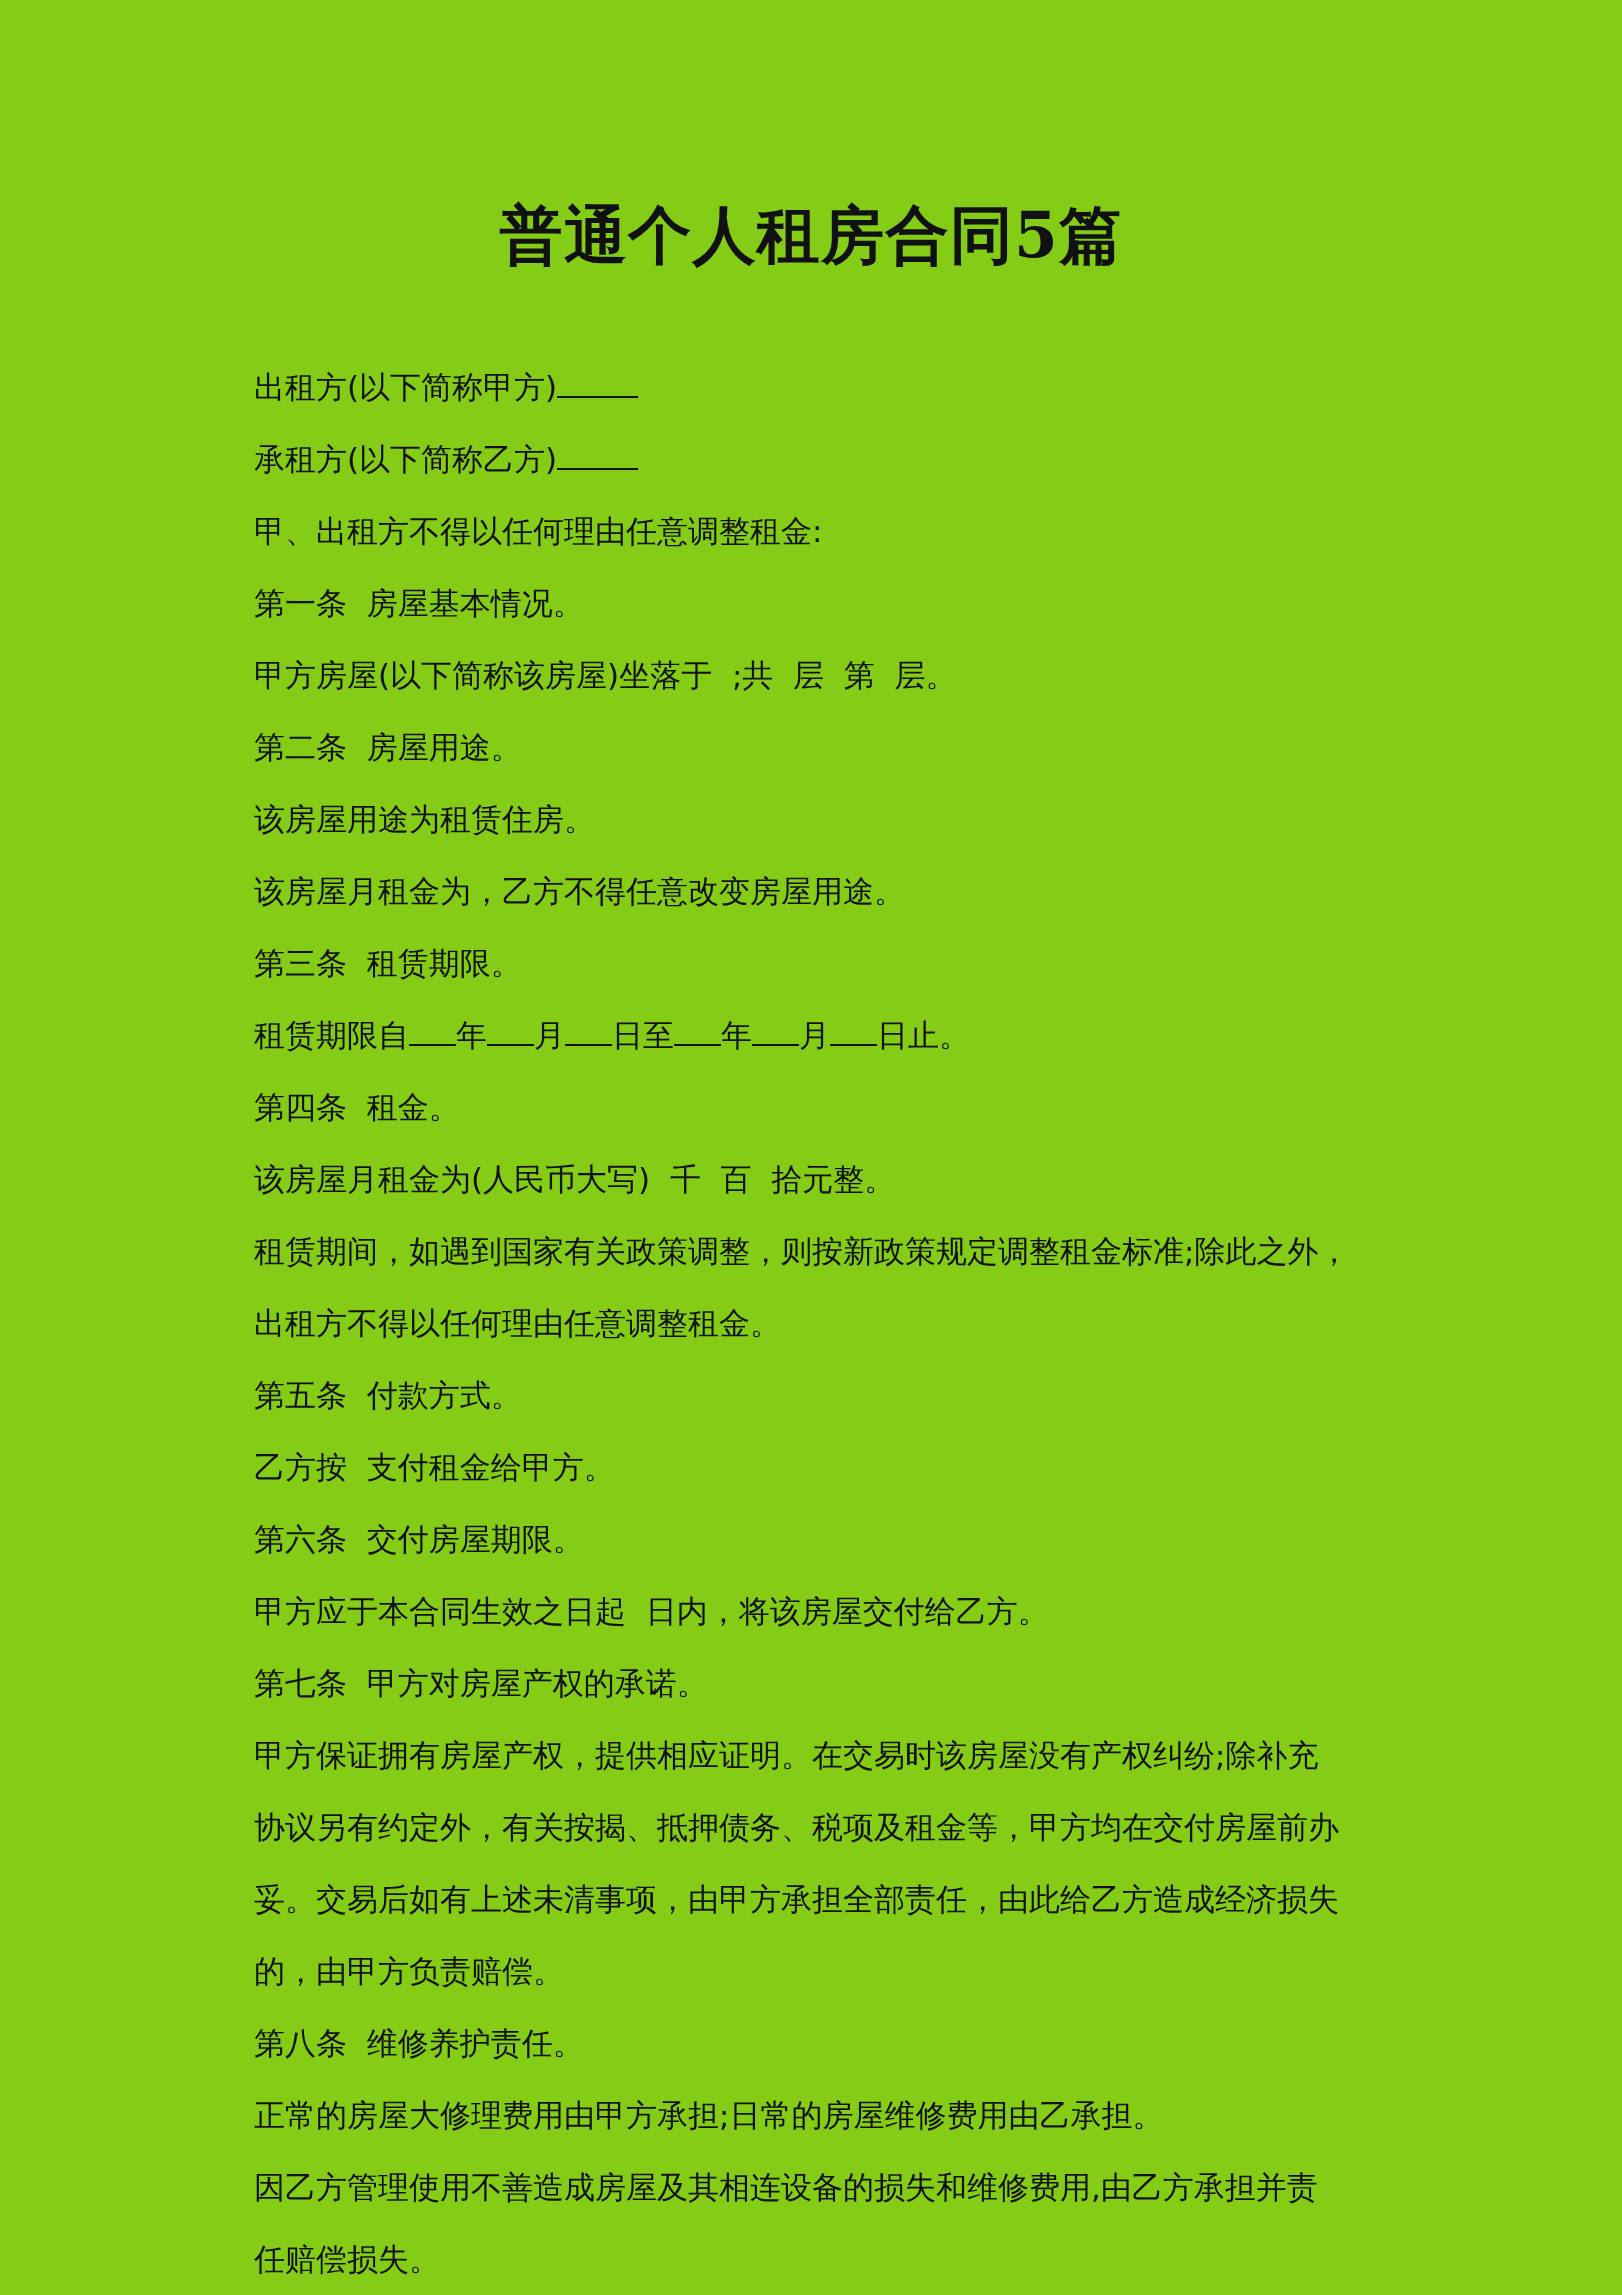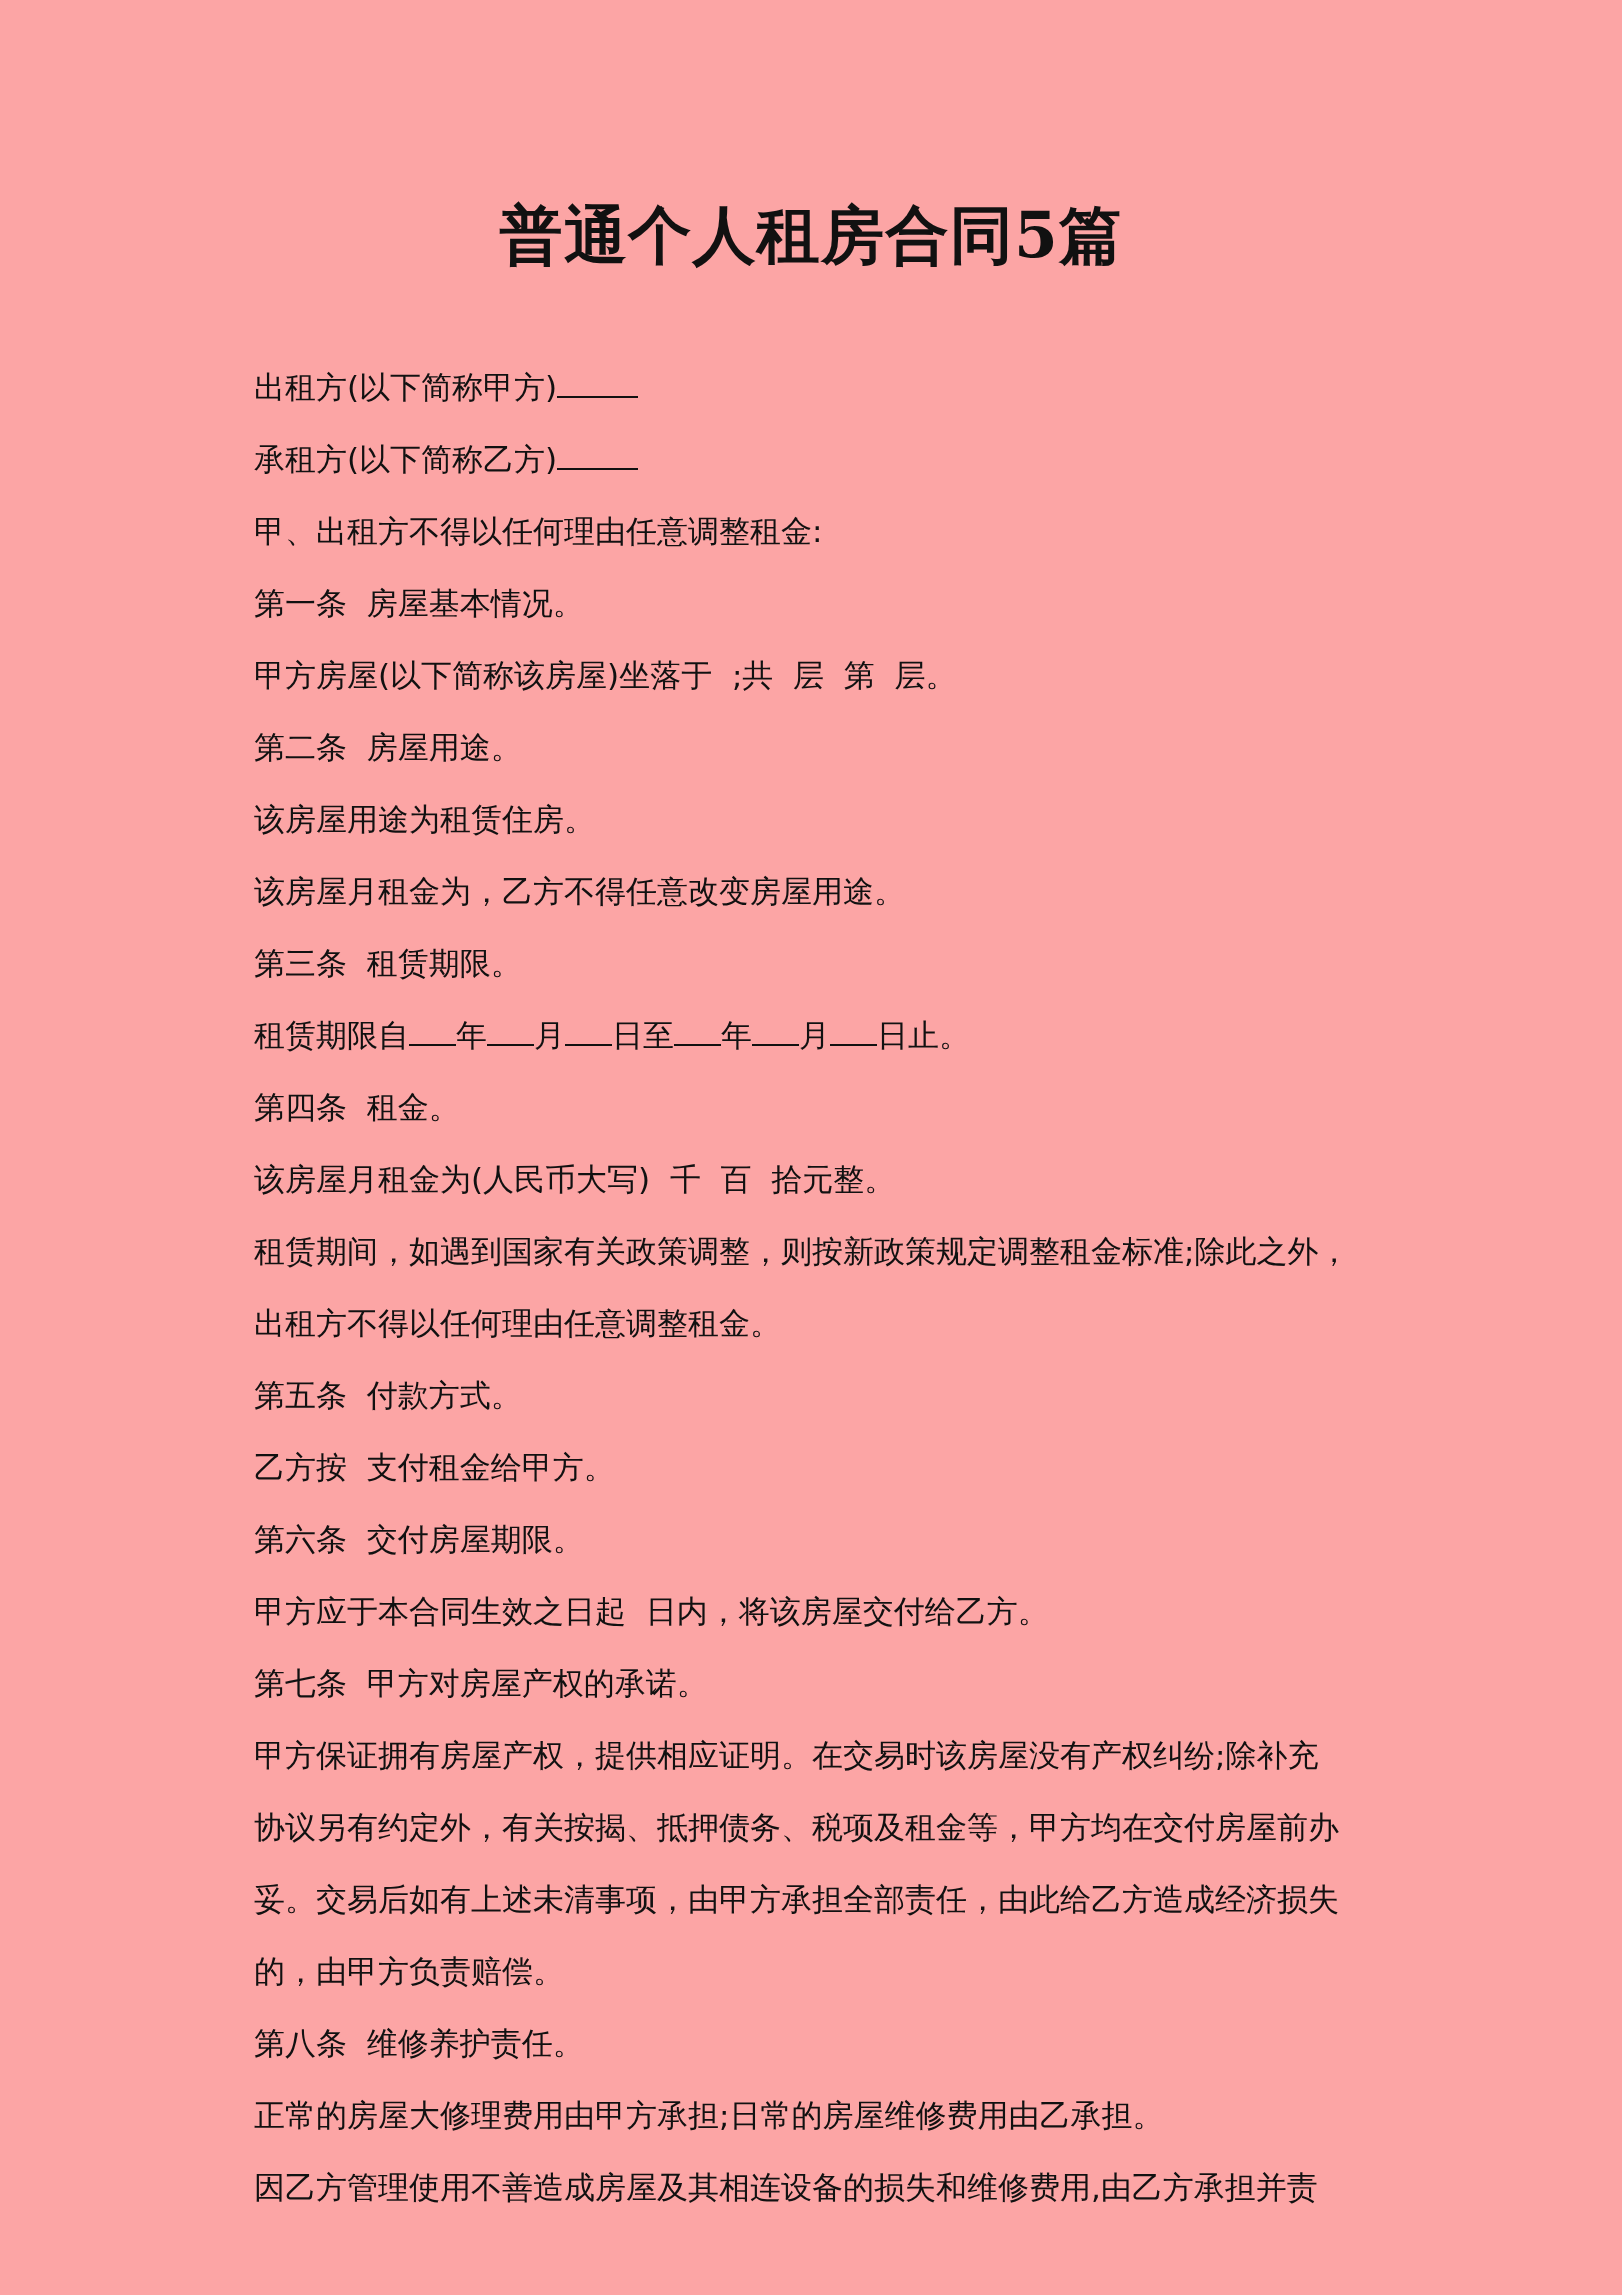--- a/index.html
+++ b/index.html
@@ -13,21 +13,21 @@
       position: relative;
       overflow: hidden;
       font-family: "DejaVu Serif", "Liberation Serif", serif;
       color: #111111;
     }
     .page {
       position: absolute;
       left: 0; top: 0;
       width: 1623px;
       height: 2295px;
-      background: #fca5a5;
+      background: #84cc16;
     }
     .title {
       position: absolute;
       top: 196px;
       left: 0;
       width: 1623px;
       text-align: center;
       font-family: "DejaVu Serif", "Liberation Serif", serif;
       font-size: 63px;
       font-weight: bold;
@@ -84,15 +84,16 @@
     <p class="line">第六条  交付房屋期限。</p>
     <p class="line">甲方应于本合同生效之日起  日内，将该房屋交付给乙方。</p>
     <p class="line">第七条  甲方对房屋产权的承诺。</p>
     <p class="line">甲方保证拥有房屋产权，提供相应证明。在交易时该房屋没有产权纠纷;除补充</p>
     <p class="line">协议另有约定外，有关按揭、抵押债务、税项及租金等，甲方均在交付房屋前办</p>
     <p class="line">妥。交易后如有上述未清事项，由甲方承担全部责任，由此给乙方造成经济损失</p>
     <p class="line">的，由甲方负责赔偿。</p>
     <p class="line">第八条  维修养护责任。</p>
     <p class="line">正常的房屋大修理费用由甲方承担;日常的房屋维修费用由乙承担。</p>
     <p class="line">因乙方管理使用不善造成房屋及其相连设备的损失和维修费用,由乙方承担并责</p>
+    <p class="line">任赔偿损失。</p>
   </div>
 </div>
 
 
 </body></html>

